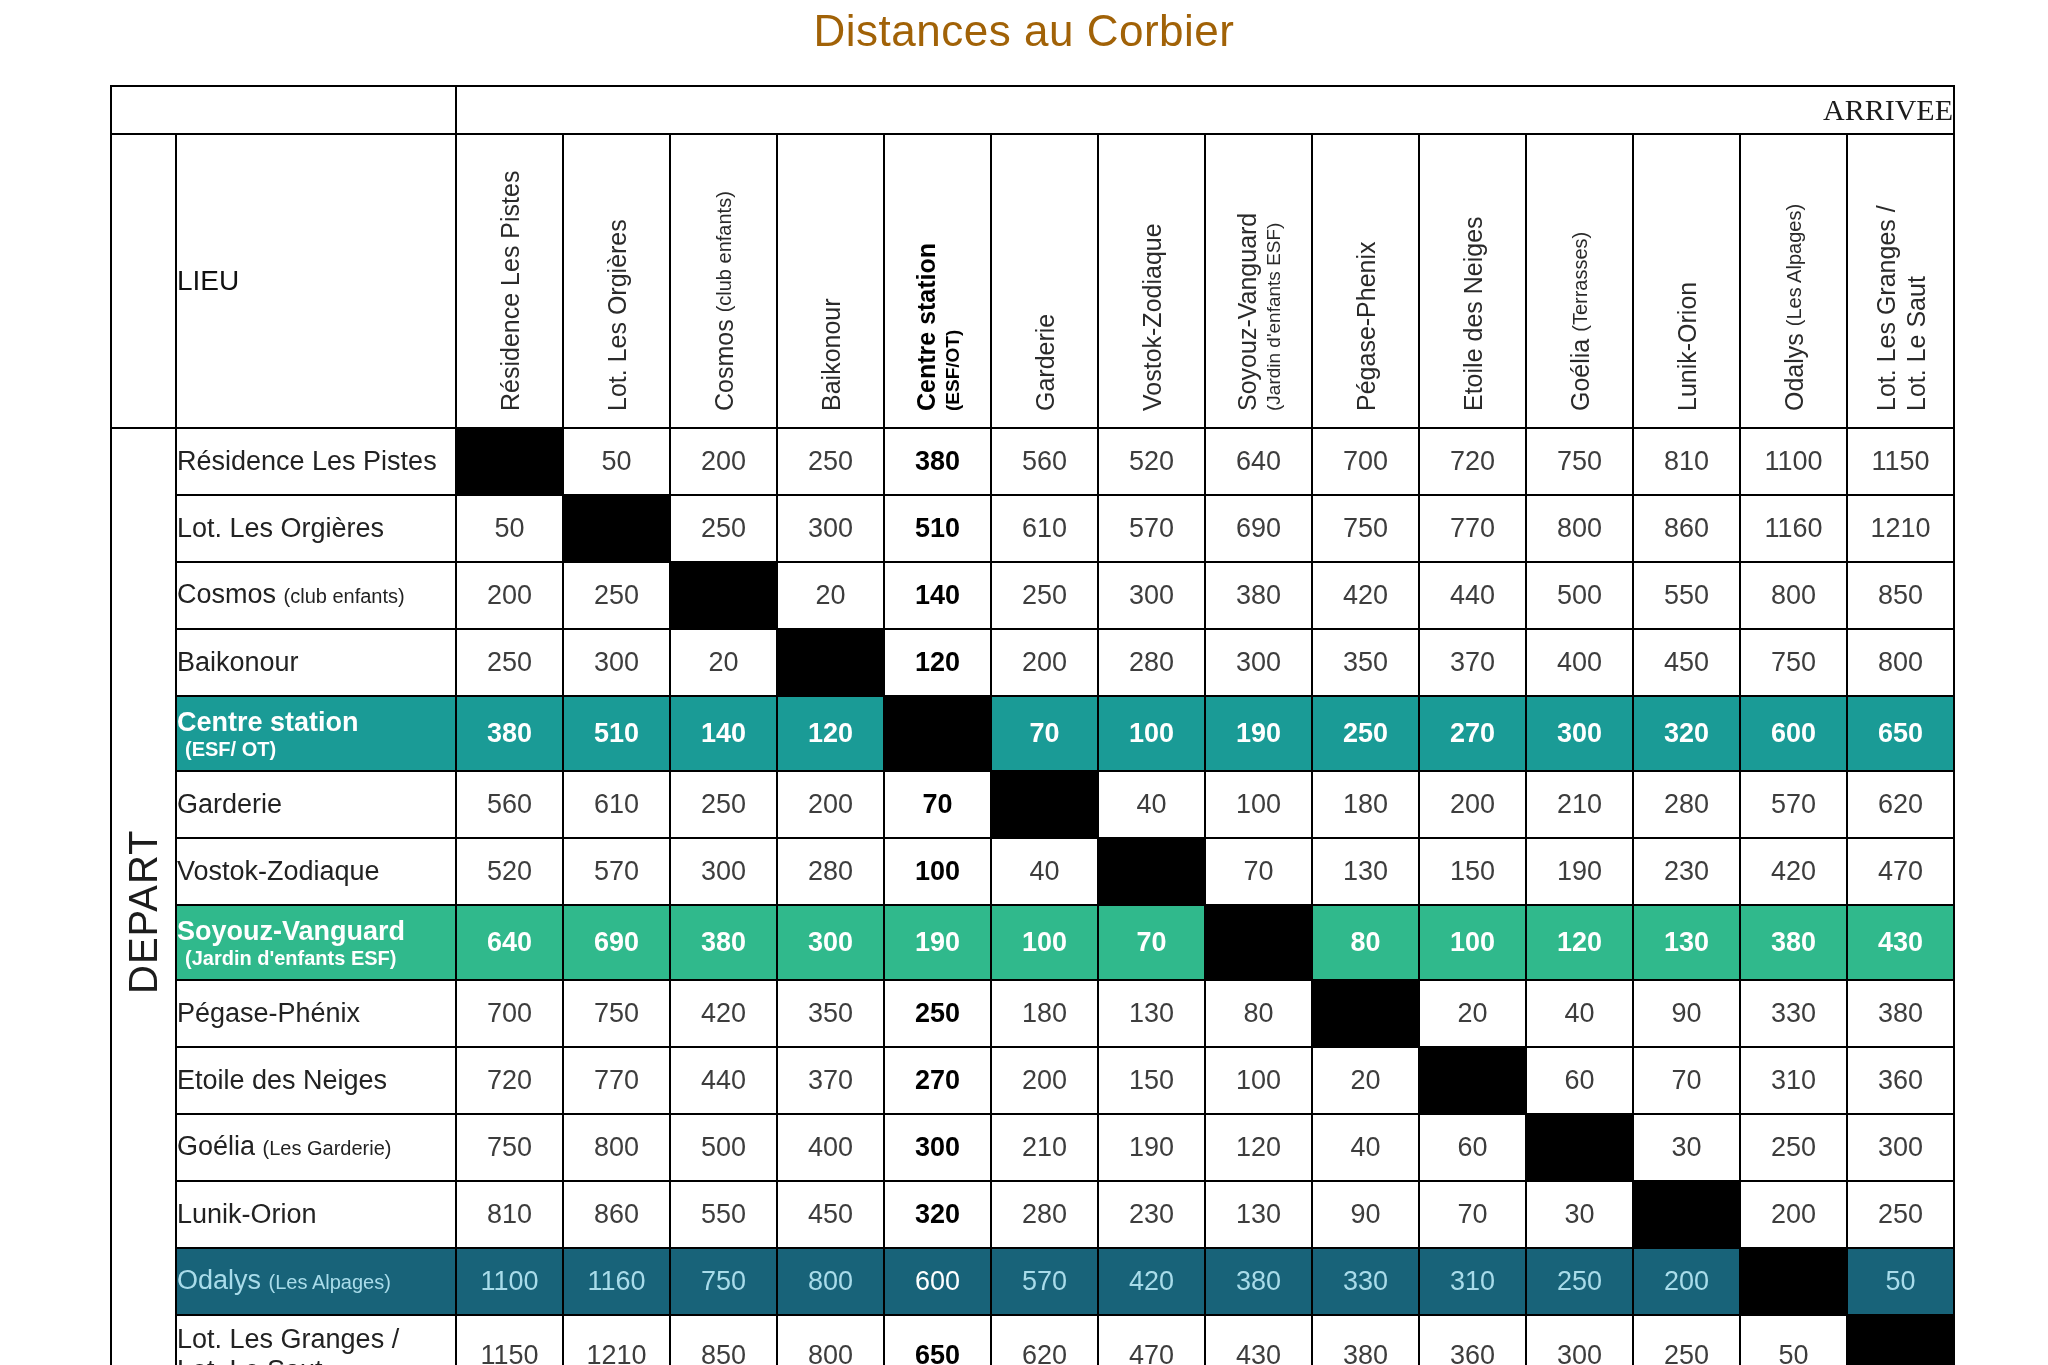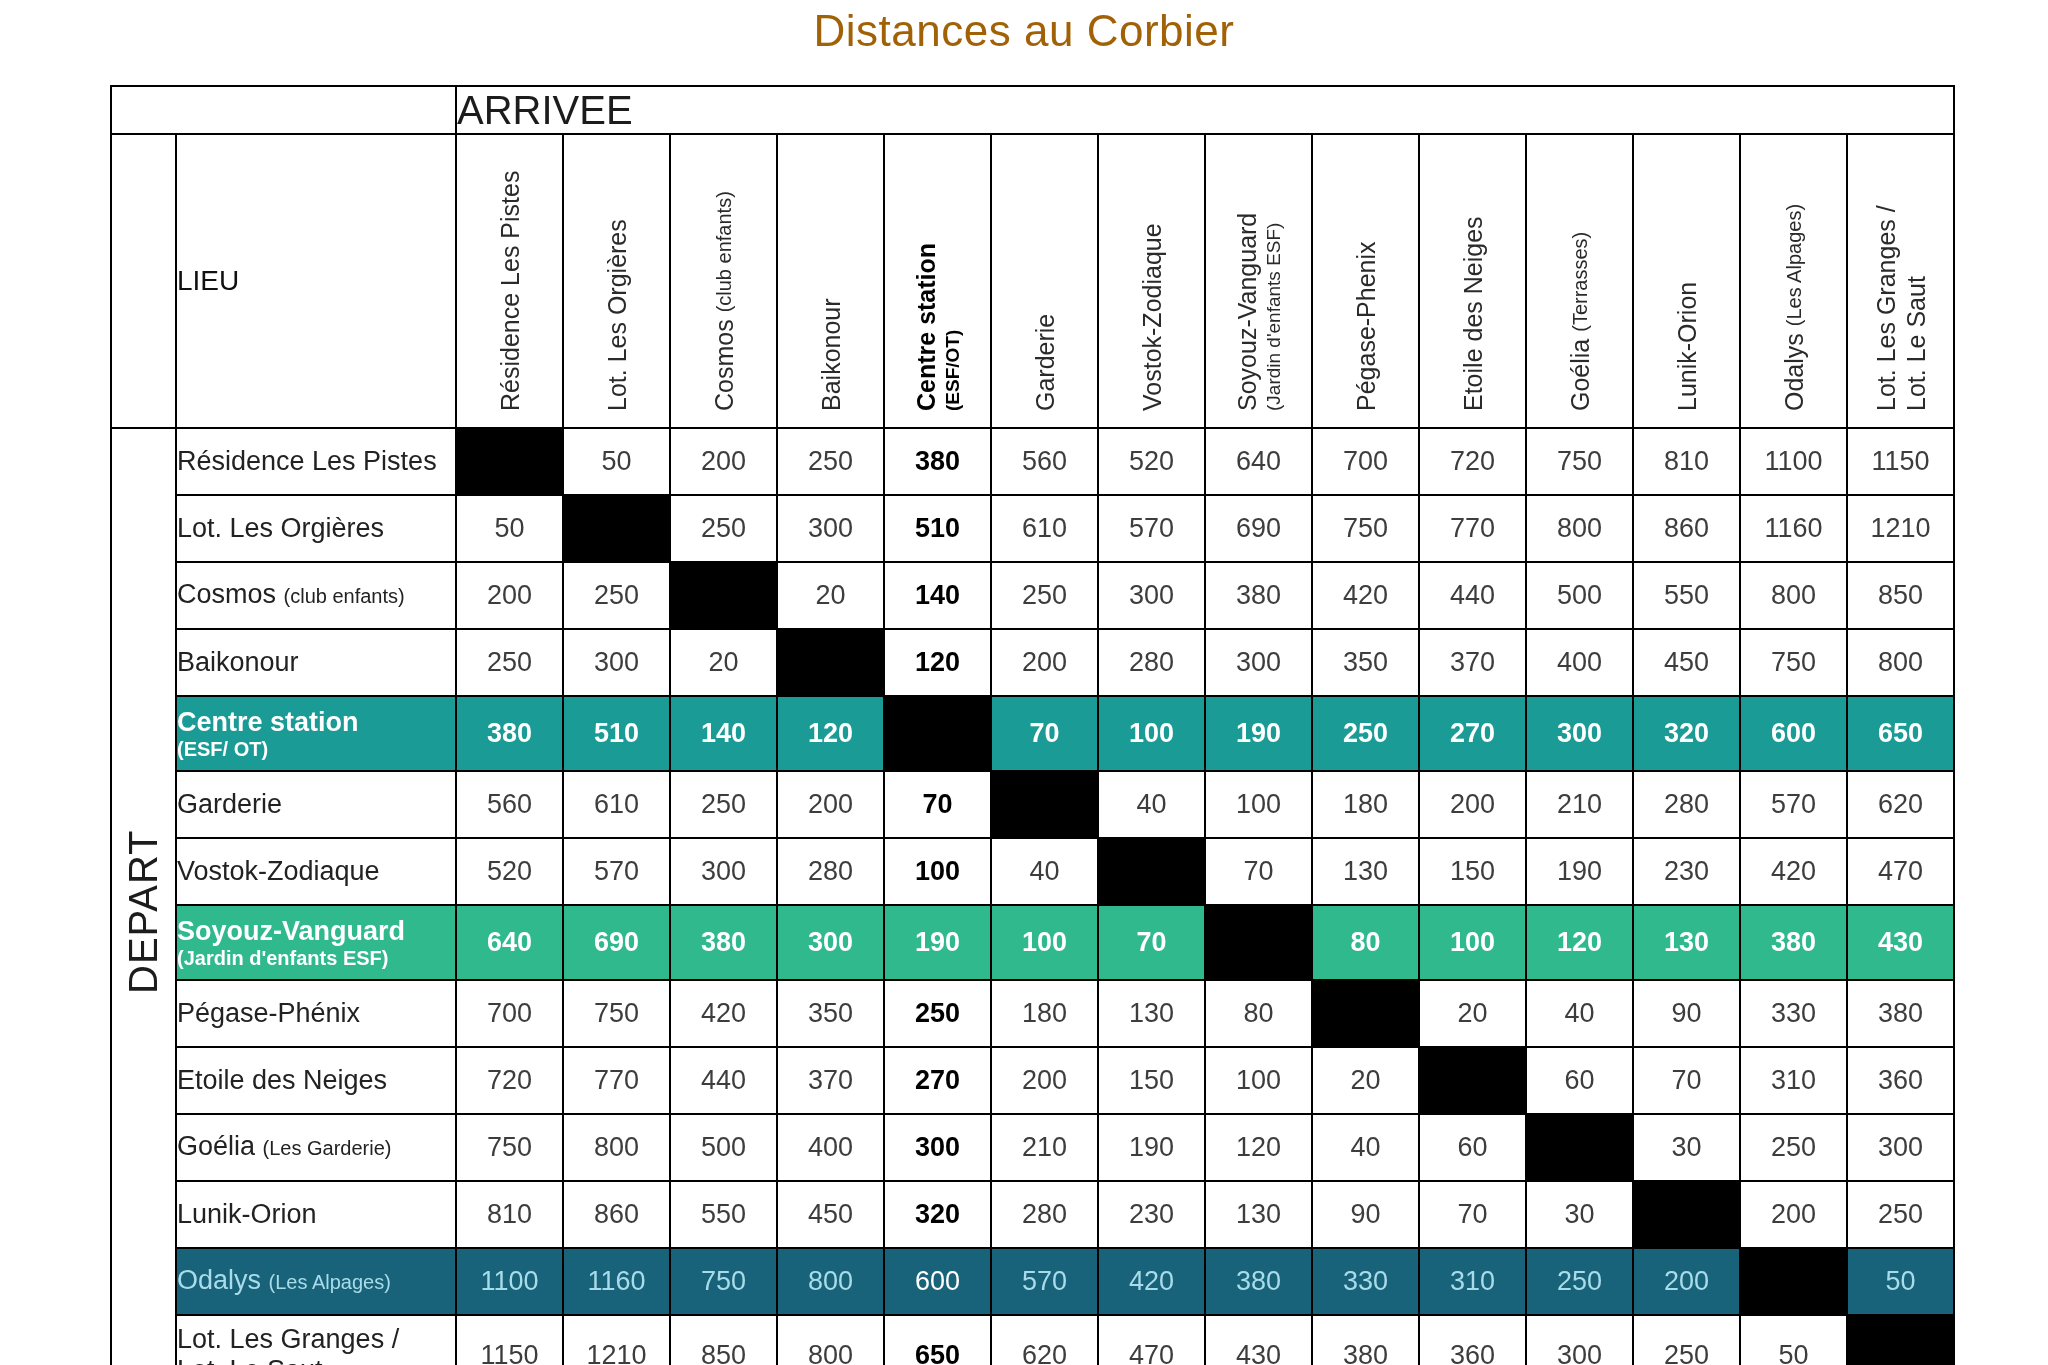--- a/index.html
+++ b/index.html
@@ -11,41 +11,41 @@
     position:absolute; top:6px; left:0; width:100%; text-align:center;
     font-size:44px; letter-spacing:0.5px; color:#a16207;
   }
   table.dist {
     position:absolute; left:110px; top:85px;
     border-collapse:collapse; table-layout:fixed;
   }
   table.dist td { border:2px solid #000; padding:0; background:#fff; }
   td.blank { border:none; background:#fff; }
   tr.r-arrivee td { height:46px; }
-  td.arrivee { text-align:left; font-size:40px; color:#1c1c1c; }
+  td.arrivee { text-align:right; font-size:30px; color:#1c1c1c;font-family:Liberation Serif, serif; }
   tr.r-head td { height:292px; }
   td.lieu { text-align:left; vertical-align:middle; font-size:28px; }
   td.colhead { vertical-align:top; overflow:hidden; }
   .rot {
     writing-mode:vertical-rl; transform:rotate(180deg);
     height:276px; width:fit-content; margin:0 auto; padding-top:12px;
     color:#2a2a2a;
   }
   .rot .l1 { font-size:25px; line-height:30px; }
   .rot .l2 { font-size:19px; line-height:24px; }
   .rot .b  { font-weight:bold; color:#000; }
   .pr { font-size:20px; }
   td.depart { vertical-align:middle; }
   .rot.dep {
     height:920px; text-align:center; padding:0;
     font-size:40px; color:#1c1c1c; letter-spacing:1px;
   }
   td.rowlabel { vertical-align:middle; padding-left:12px; font-size:27px; color:#222; }
   td.rowlabel div { line-height:31px; }
-  td.rowlabel .sub { font-size:20px; line-height:22px; }
+  td.rowlabel .sub { font-size:20px; line-height:22px;padding-left:8px; }
   td.val { text-align:center; vertical-align:middle; font-size:27px; color:#3d3d3d; }
   td.val.c5 { font-weight:bold; color:#000; }
   td.val.diag { background:#000; }
   tr.r-data td { height:65px; }
   tr.tall td { height:73px; }
   tr.r-last td { height:78px; }
   tr.row-teal td.val, tr.row-teal td.rowlabel {
     background:var(--teal); color:#fff; font-weight:bold;
   }
   tr.row-green td.val, tr.row-green td.rowlabel {

